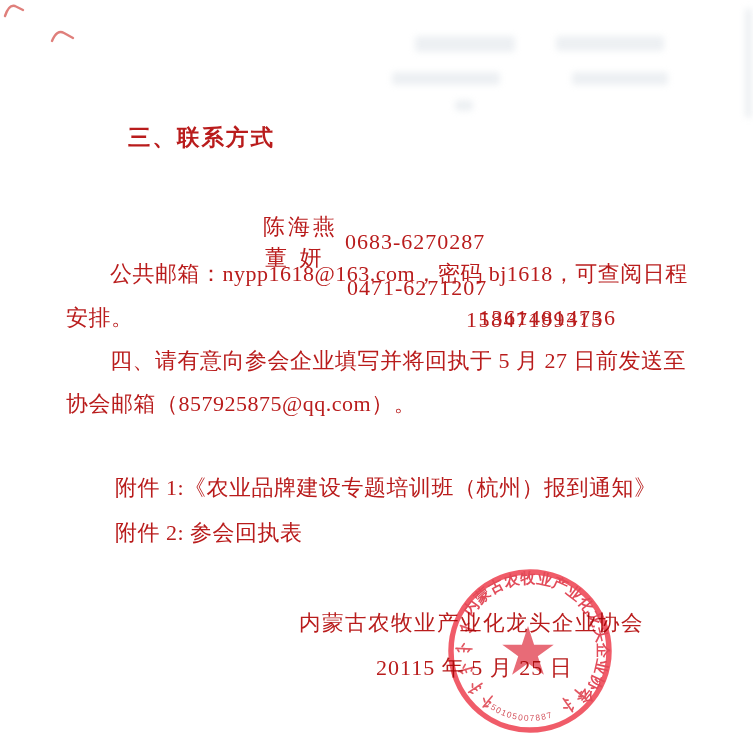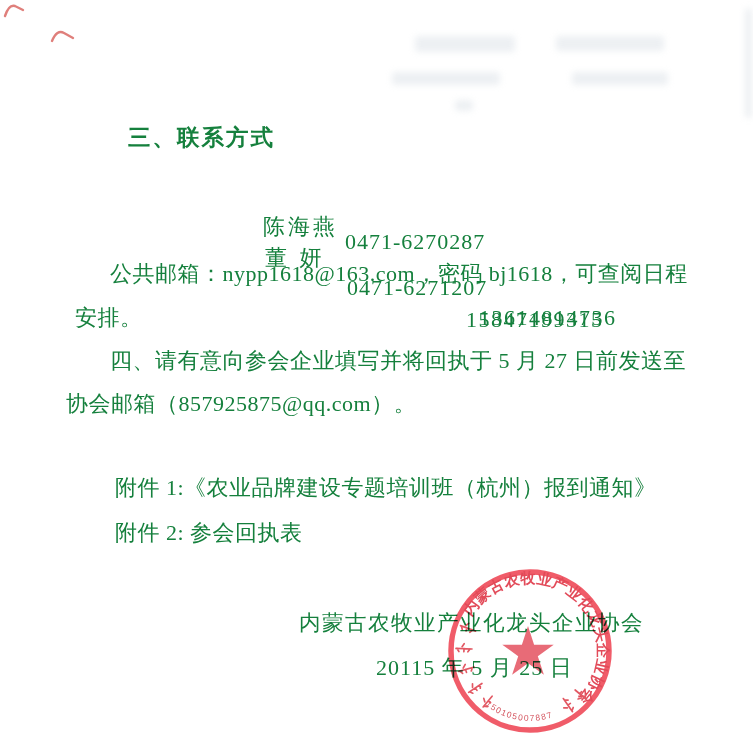--- a/index.html
+++ b/index.html
@@ -2,21 +2,21 @@
 <html><head>
 <meta charset="utf-8">
 <style>
   html,body{margin:0;padding:0;background:#888;}
   .page{
     position:relative;
     width:753px;height:753px;
     background:#ffffff;
     overflow:hidden;
     font-family:"Liberation Serif","DejaVu Serif",serif;
-    color:#15803d;
+    color:#b91c1c;
     text-decoration:underline;
   }
   .line{
     position:absolute;
     font-size:22px;
     line-height:30px;
     white-space:pre;
     letter-spacing:0.5px;
   }
   .heading{font-weight:bold;font-size:22.5px;letter-spacing:2px;}
@@ -45,32 +45,32 @@
     <path d="M3,15 Q7,3 13,5 L21,9" stroke="#cf3b35" stroke-width="2.4" fill="none" stroke-linecap="round"></path>
   </svg>
   <svg class="penmark" style="left:48px;top:25px;" width="28" height="22" viewBox="0 0 28 22">
     <path d="M4,16 Q9,4 16,8 L25,13" stroke="#cf3b35" stroke-width="2.4" fill="none" stroke-linecap="round"></path>
   </svg>
 
   <div class="line heading" style="left:128px;top:123px;">三、联系方式</div>
 
   <div class="line" style="left:0;top:167px;width:753px;">
     <span style="position:absolute;left:263px;letter-spacing:3px;margin-top:15px;">陈海燕</span>
-    <span style="position:absolute;left:345px;letter-spacing:1px;">0471-6270287</span>
+    <span style="position:absolute;left:345px;letter-spacing:1px;">0683-6270287</span>
     <span style="position:absolute;left:466px;letter-spacing:1.5px;margin-top:48px;">15847199315</span>
   </div>
 
   <div class="line" style="left:0;top:213px;width:753px;">
     <span style="position:absolute;left:265px;text-align:right;">董  妍</span>
     <span style="position:absolute;left:347px;letter-spacing:1px;">0471-6271207</span>
     <span style="position:absolute;left:479px;letter-spacing:1.5px;">13614814736</span>
   </div>
 
   <div class="line" style="left:110px;top:259px;">公共邮箱：nypp1618@163.com，密码 bj1618，可查阅日程</div>
-  <div class="line" style="left:66px;top:303px;margin-left:9px;">安排。</div>
+  <div class="line" style="left:66px;top:303px;">安排。</div>
 
   <div class="line" style="left:110px;top:346px;">四、请有意向参会企业填写并将回执于 5 月 27 日前发送至</div>
   <div class="line" style="left:66px;top:389px;">协会邮箱（857925875@qq.com）。</div>
 
   <div class="line" style="left:115px;top:473px;">附件 1:《农业品牌建设专题培训班（杭州）报到通知》</div>
   <div class="line" style="left:115px;top:518px;">附件 2: 参会回执表</div>
 
   <div class="line sig" style="left:299px;top:608px;font-size:21.5px;">内蒙古农牧业产业化龙头企业协会</div>
   <div class="line" style="left:376px;top:653px;letter-spacing:1px;">20115 年 5 月 25 日</div>
 

